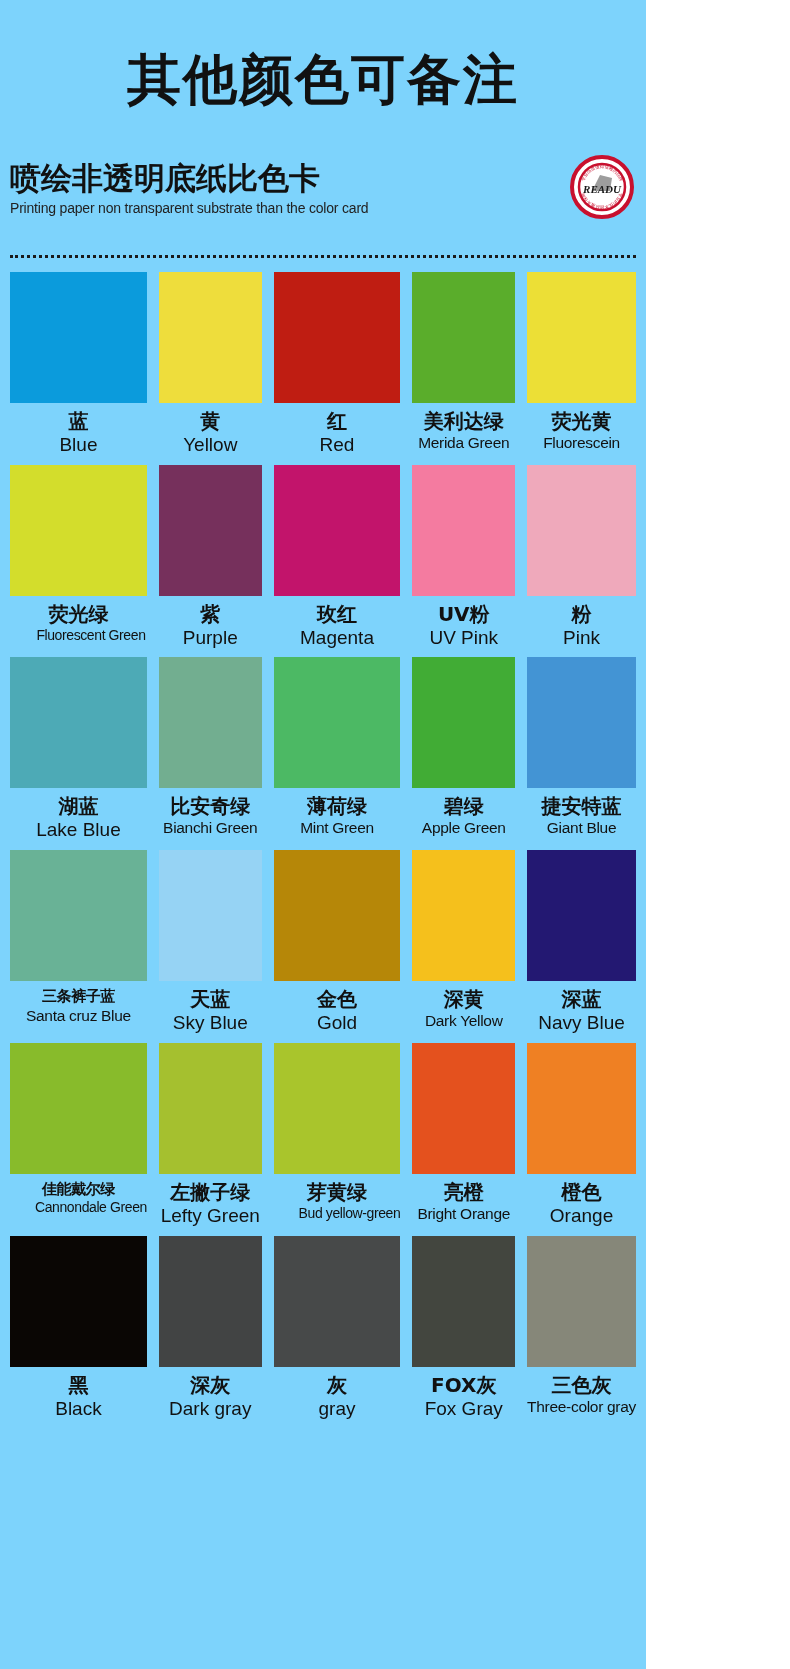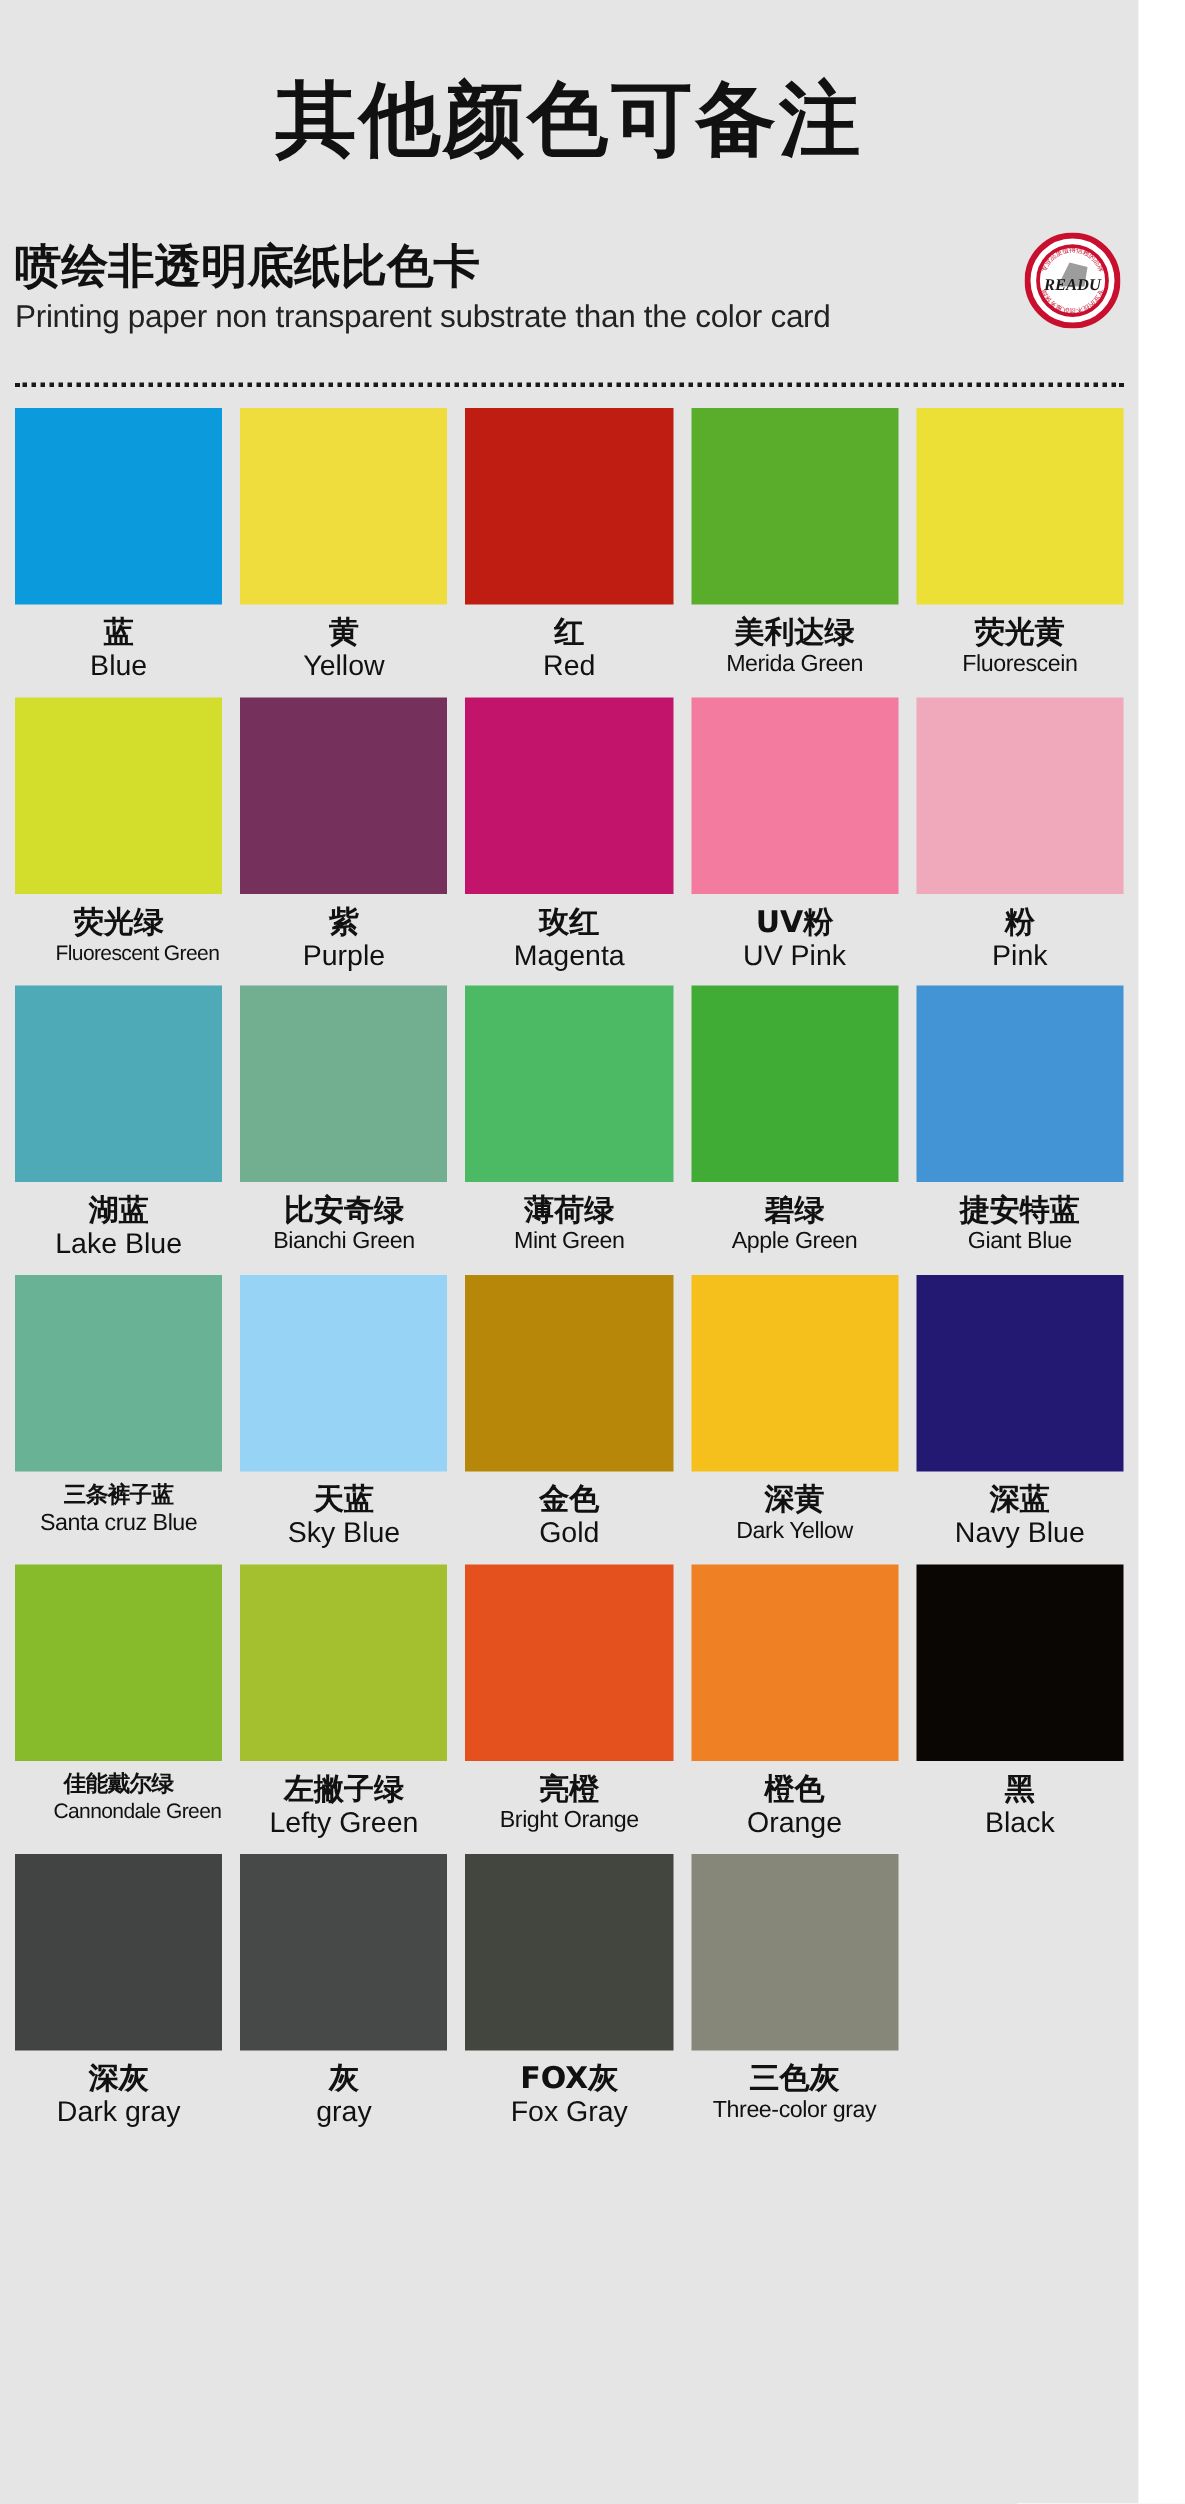--- a/index.html
+++ b/index.html
@@ -4,24 +4,24 @@
 <style>
   * { box-sizing: border-box; margin: 0; padding: 0; }
   html, body {
     width: 790px;
     height: 1669px;
     background: #ffffff;
     font-family: "Liberation Sans", "DejaVu Sans", sans-serif;
     overflow: hidden;
   }
   .page {
-    width: 759px;
+    width: 646px;
     height: 1669px;
     position: relative;
-    background: #e5e5e5;
+    background: #7dd3fc;
   }
 
   
   .main-title {
     text-align: center;
     font-size: 54px;
     font-weight: bold;
     letter-spacing: 2px;
     color: #111111;
     padding-top: 48px;
@@ -38,21 +38,21 @@
   }
   .sub-cn {
     font-size: 31px;
     font-weight: bold;
     color: #111111;
     letter-spacing: 0px;
     line-height: 1.15;
     font-family: "DejaVu Sans", "Liberation Sans", sans-serif;
   }
   .sub-en {
-    font-size: 21px;
+    font-size: 14px;
     color: #222222;
     letter-spacing: -0.2px;
     margin-top: 4px;
     font-family: "Liberation Sans", sans-serif;
   }
 
   
   .logo-badge {
     position: absolute;
     right: 12px;
@@ -249,20 +249,25 @@
       <div class="swatch" style="background-color: rgb(136, 187, 43);"></div>
       <div class="label-cn shrink">佳能戴尔绿</div>
       <div class="label-en shrink2">Cannondale Green</div>
     </div>
     <div class="cell">
       <div class="swatch" style="background-color: rgb(165, 192, 47);"></div>
       <div class="label-cn">左撇子绿</div>
       <div class="label-en">Lefty Green</div>
     </div>
     <div class="cell">
+      <div class="swatch" style="background-color: rgb(169, 197, 44);"></div>
+      <div class="label-cn">芽黄绿</div>
+      <div class="label-en shrink2">Bud yellow-green</div>
+    </div>
+    <div class="cell">
       <div class="swatch" style="background-color: rgb(228, 81, 30);"></div>
       <div class="label-cn">亮橙</div>
       <div class="label-en shrink">Bright Orange</div>
     </div>
     <div class="cell">
       <div class="swatch" style="background-color: rgb(239, 128, 35);"></div>
       <div class="label-cn">橙色</div>
       <div class="label-en">Orange</div>
     </div>
 

